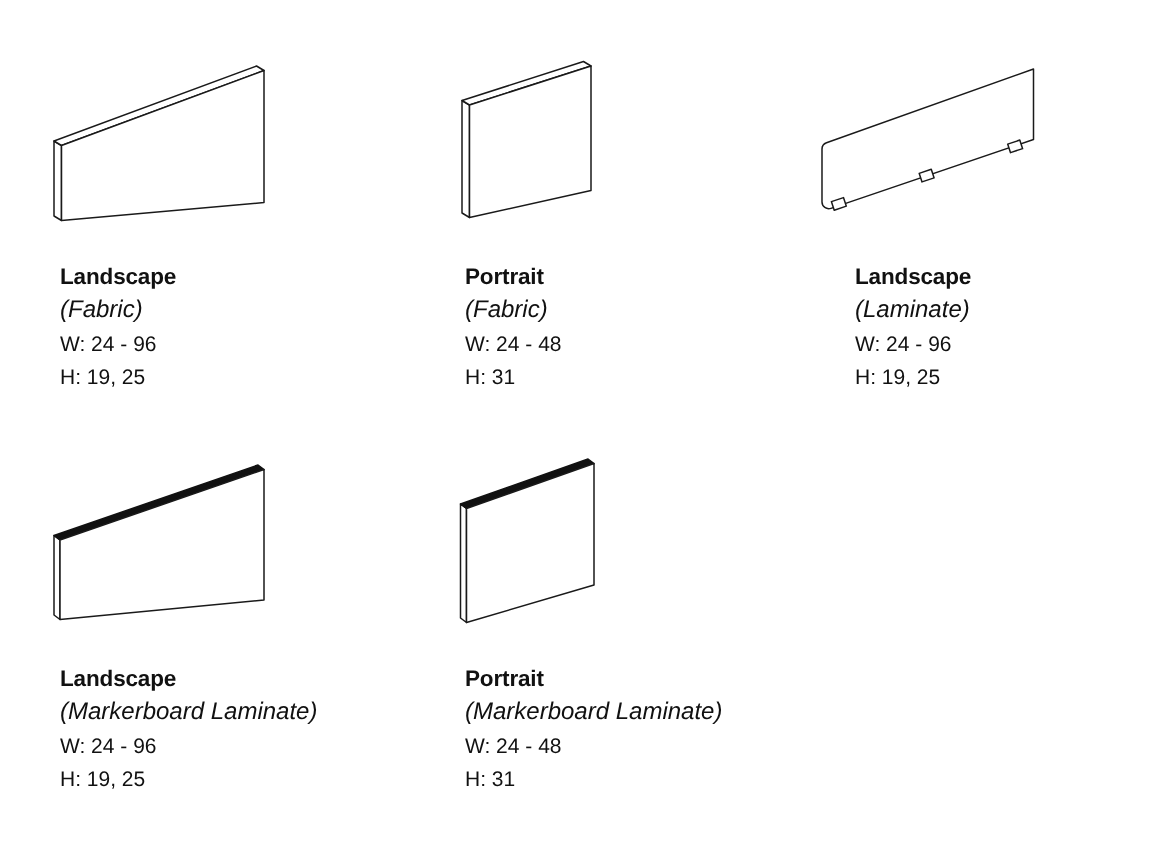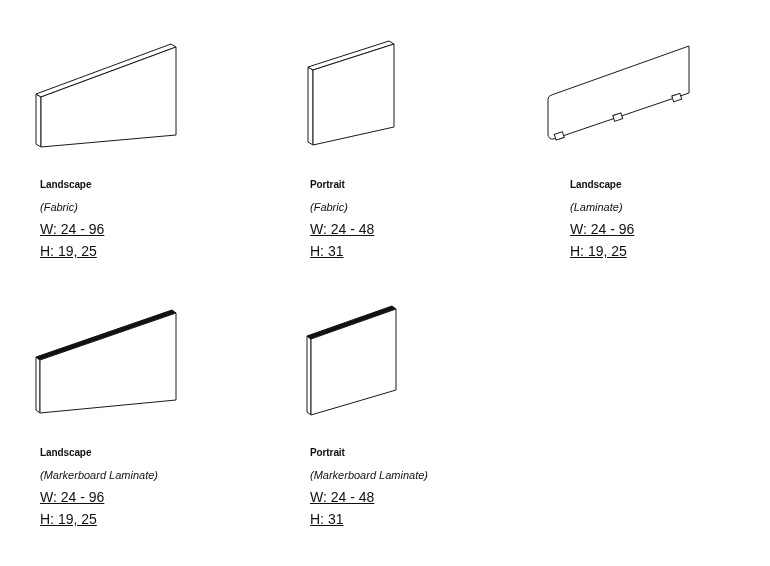--- a/index.html
+++ b/index.html
@@ -21,34 +21,33 @@
     left: 0;
     top: 0;
     width: 770px;
     height: 566px;
   }
   .caption {
     position: absolute;
     white-space: nowrap;
   }
   .cap-name {
-    font-size: 10px;
+    font-size: 15px;
     font-weight: bold;
     line-height: 22px;
     letter-spacing: -0.1px;
   }
   .cap-material {
-    font-size: 11px;
+    font-size: 16px;
     font-style: italic;
     line-height: 22px;
   }
   .cap-dim {
     font-size: 14px;
     line-height: 22px;
-    text-decoration: underline;
   }
 </style>
 </head>
 <body>
 
 <div class="canvas">
 
   <svg class="drawing-layer" viewBox="0 0 770 566" fill="none" stroke="#1a1a1a" stroke-width="1" stroke-linejoin="round">
 
     <g>

